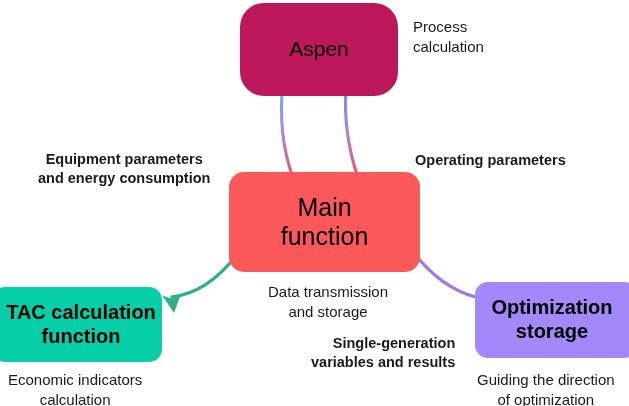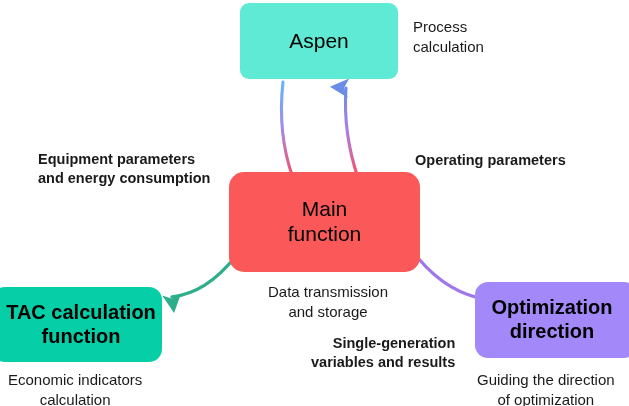--- a/index.html
+++ b/index.html
@@ -36,33 +36,33 @@
     z-index: 3;
   }
   .node-label {
     display: block;
     white-space: pre-line;
   }
   #node-aspen {
     left: 240px;
     top: 3px;
     width: 158px;
-    height: 76px;
-    background: #5eead4;
-    border-radius: 9px;
+    height: 93px;
+    background: #be185d;
+    border-radius: 24px;
     font-size: 21px;
   }
   #node-main {
     left: 229px;
     top: 172px;
     width: 191px;
     height: 100px;
     background: #fb5959;
     border-radius: 15px;
-    font-size: 21px;
+    font-size: 25px;
   }
   #node-tac {
     left: -8px;
     top: 287px;
     width: 170px;
     height: 75px;
     background: #06cfa8;
     border-radius: 13px;
     font-size: 20px;
     font-weight: bold;
@@ -90,20 +90,21 @@
   #cap-process {
     left: 413px;
     top: 17px;
     font-size: 15px;
     text-align: left;
   }
   #cap-equipment {
     left: 38px;
     top: 150px;
     font-size: 14.5px;
+    text-align: center;
   }
   #cap-operating {
     left: 415px;
     top: 151px;
     font-size: 14.5px;
     text-align: center;
   }
   #cap-data {
     left: 256px;
     top: 282px;
@@ -173,21 +174,21 @@
 function</span>
   </div>
 
   <div class="node" id="node-tac">
     <span class="node-label">TAC calculation
 function</span>
   </div>
 
   <div class="node" id="node-opt">
     <span class="node-label">Optimization
-direction</span>
+storage</span>
   </div>
 
   <div class="caption" id="cap-process">Process
 calculation</div>
 
   <div class="caption bold" id="cap-equipment">Equipment parameters
 and energy consumption</div>
 
   <div class="caption bold" id="cap-operating">Operating parameters</div>
 

